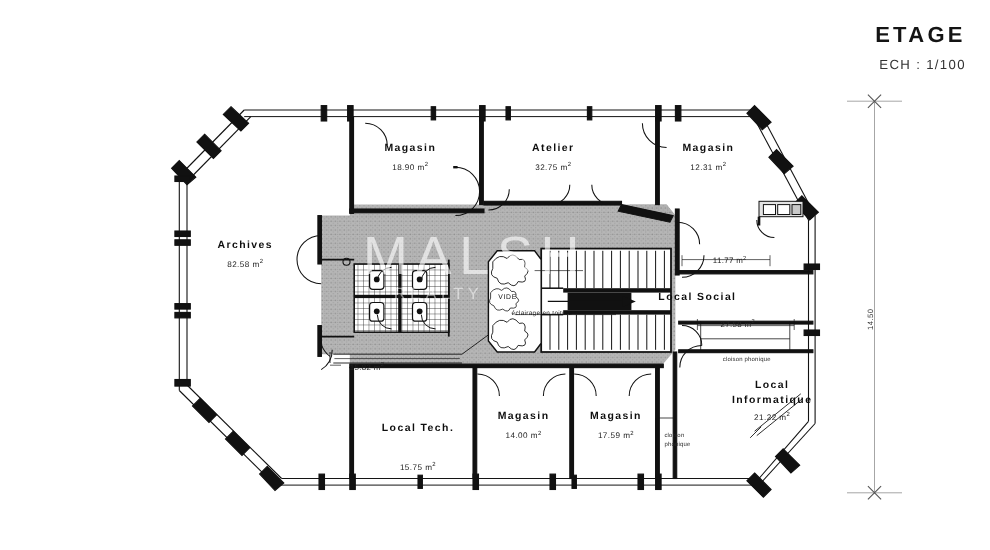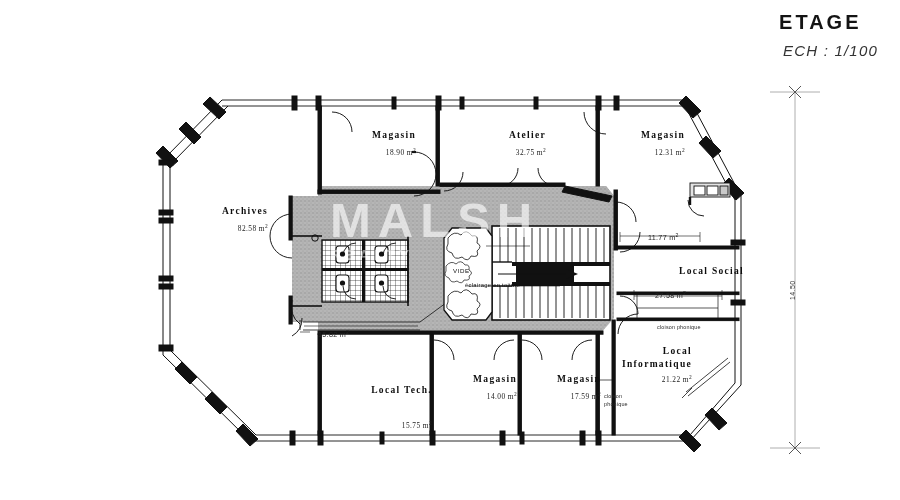--- a/index.html
+++ b/index.html
@@ -7,33 +7,32 @@
   body{
     width:900px;height:500px;overflow:hidden;
     font-family:"Liberation Sans", sans-serif;
     color:#1a1a1a;
     position:relative;
   }
   #plan-root{position:absolute;inset:0;width:900px;height:500px;}
   svg#plan-svg{position:absolute;left:0;top:0;width:900px;height:500px;display:block;}
 
   
-  .title-block{position:absolute;right:22px;top:12px;text-align:left;}
+  .title-block{position:absolute;right:22px;top:22px;text-align:right;}
   .title-main{
     font-size:20px;font-weight:bold;letter-spacing:3px;
     color:#141414;line-height:1;
   }
   .title-sub{
-    font-size:15px;letter-spacing:1.2px;color:#333;margin-top:10px;
+    font-size:12px;letter-spacing:1.2px;color:#333;margin-top:10px;
     padding-left:4px;
-    font-style:italic;
   }
 
   
-  .room{position:absolute;text-align:right;line-height:1.15;font-family:Liberation Serif, serif;}
+  .room{position:absolute;text-align:center;line-height:1.15;}
   .room .rname{
     font-size:9.5px;font-weight:bold;letter-spacing:1.3px;color:#0e0e0e;
     white-space:nowrap;
   }
   .room .rname.two-line{white-space:normal;}
   .room .rarea{
     font-size:7.4px;letter-spacing:0.4px;color:#222;margin-top:6px;
     white-space:nowrap;
   }
   .room .rarea sup{font-size:5.4px;}
@@ -47,28 +46,29 @@
   .vide-lbl{position:absolute;font-size:6.2px;letter-spacing:.6px;color:#111;}
   .toit-lbl{position:absolute;font-size:5.8px;letter-spacing:.3px;color:#111;}
 
   .dim-v{
     position:absolute;font-size:7px;letter-spacing:.4px;color:#333;
     transform:rotate(-90deg);transform-origin:left top;white-space:nowrap;
   }
 
   
   .watermark{
-    position:absolute;left:330px;top:196px;
-    font-size:49px;font-weight:bold;letter-spacing:7px;
+    position:absolute;left:330px;top:209px;
+    font-size:49px;font-weight:normal;letter-spacing:7px;
     color:rgba(255,255,255,0.62);
     line-height:1;pointer-events:none;user-select:none;
   }
   .watermark .wm2{
     display:block;font-size:15px;letter-spacing:4px;margin-top:2px;
     color:rgba(255,255,255,0.5);
+    margin-left:28px;
   }
 </style>
 </head>
 <body>
 
 <div id="plan-root">
 
   <svg id="plan-svg" viewBox="0 0 900 500">
     <defs>
 
@@ -378,40 +378,40 @@
   <div class="room" style="left:460px;top:130px;width:86px;">
     <div class="rname">Atelier</div>
     <div class="rarea"><span>32.75 m</span><sup>2</sup></div>
   </div>
 
   <div class="room" style="left:603px;top:130px;width:82px;">
     <div class="rname">Magasin</div>
     <div class="rarea"><span>12.31 m</span><sup>2</sup></div>
   </div>
 
-  <div class="room" style="left:178px;top:206px;width:90px;">
+  <div class="room" style="left:178px;top:218px;width:90px;">
     <div class="rname">Archives</div>
     <div class="rarea"><span>82.58 m</span><sup>2</sup></div>
   </div>
 
   <div class="area-only" style="left:648px;top:232px;">
     <span>11.77 m</span><sup>2</sup>
   </div>
 
-  <div class="room" style="left:644px;top:266px;width:100px;">
+  <div class="room" style="left:584px;top:266px;width:100px;">
     <div class="rname">Local Social</div>
   </div>
 
   <div class="area-only" style="left:655px;top:290px;">
     <span>27.58 m</span><sup>2</sup>
   </div>
 
   <div class="tiny" style="left:657px;top:324px;">cloison phonique</div>
 
-  <div class="room" style="left:596px;top:346px;width:96px;">
+  <div class="room" style="left:654px;top:346px;width:96px;">
     <div class="rname two-line">Local</div>
     <div class="rname two-line" style="margin-top:2px;">Informatique</div>
     <div class="rarea" style="margin-top:4px;"><span>21.22 m</span><sup>2</sup></div>
   </div>
 
   <div class="area-only" style="left:318px;top:329px;">
     <span>15.82 m</span><sup>2</sup>
   </div>
 
   <div class="room" style="left:328px;top:361px;width:104px;margin-top:24px;">

